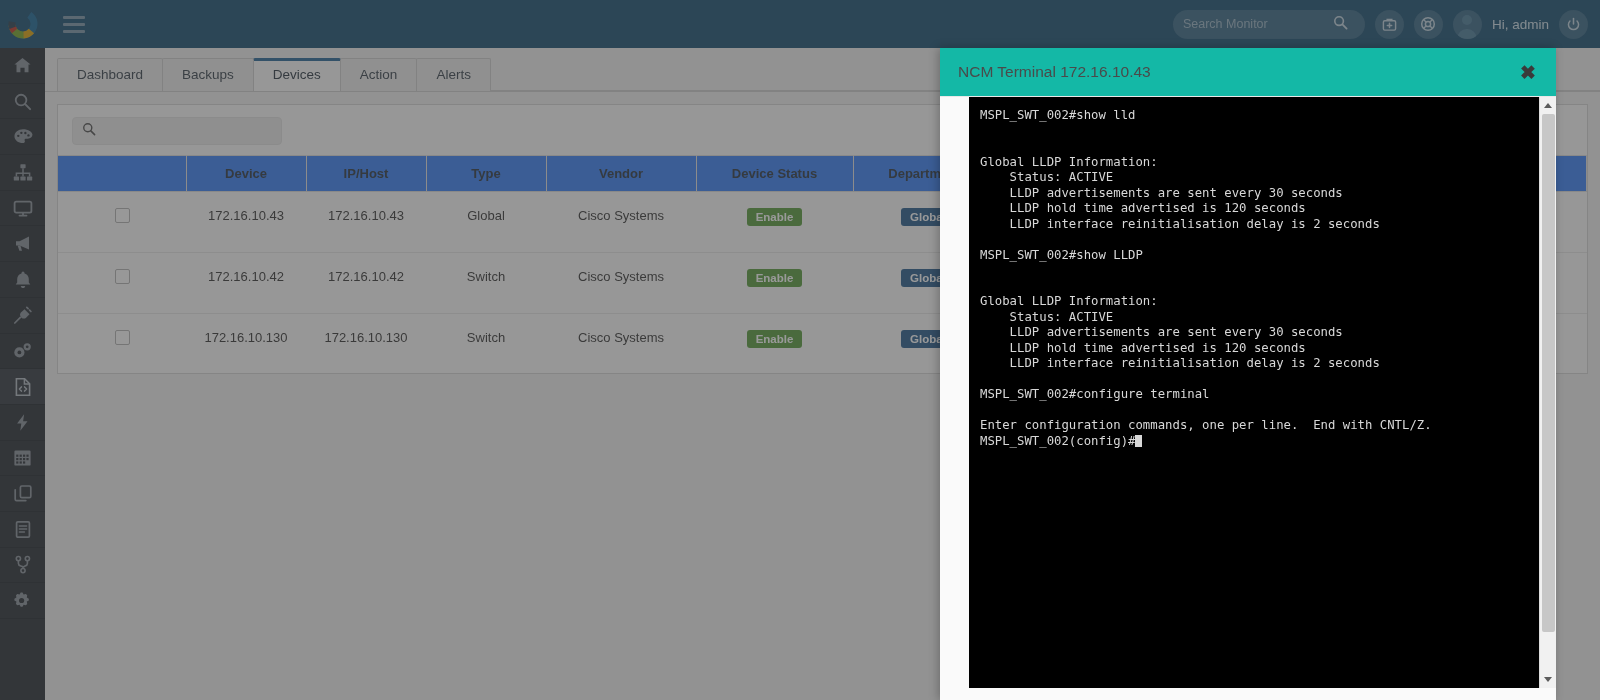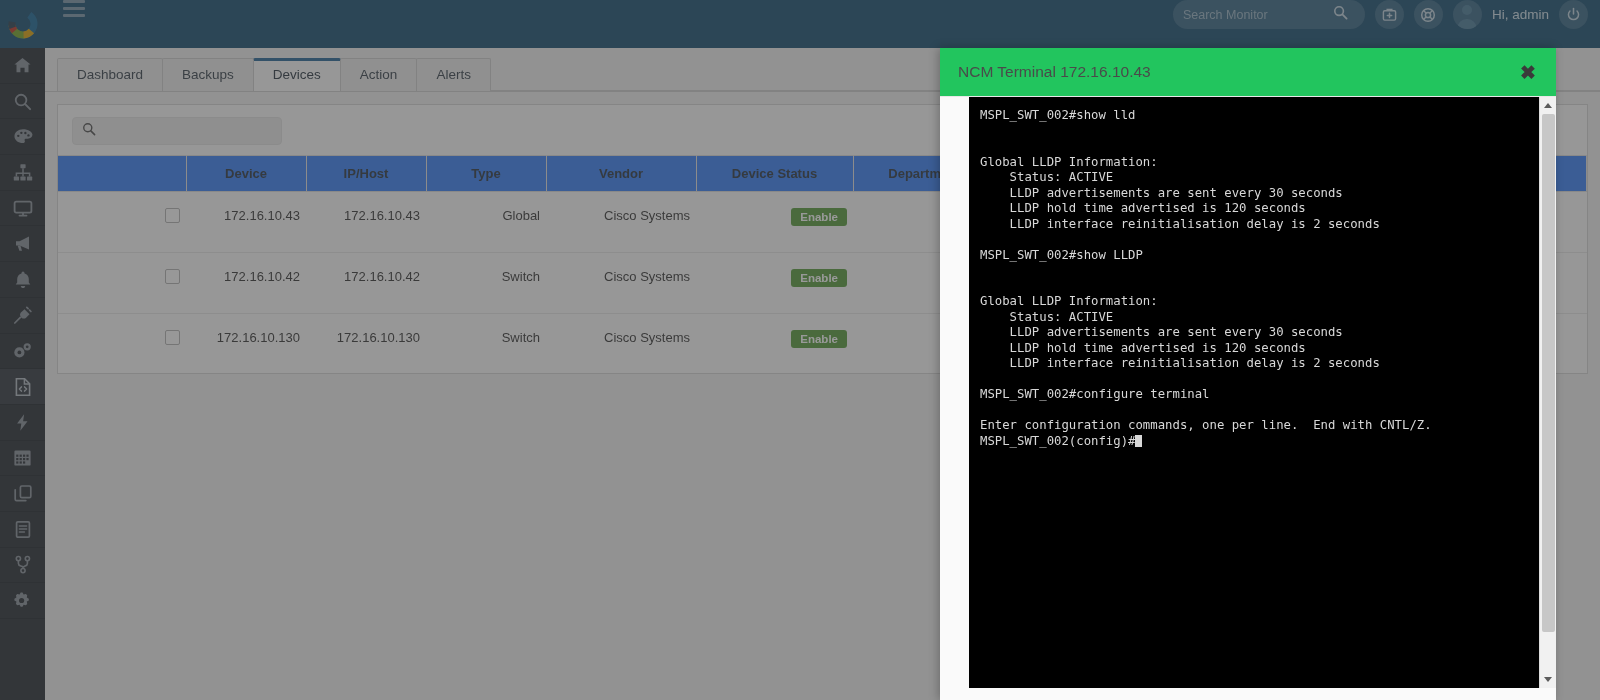--- a/index.html
+++ b/index.html
@@ -14,21 +14,21 @@
   #app-root {
     position: absolute; inset: 0;
     width: 1600px; height: 700px;
   }
 
   
   #topbar {
     position: absolute; top: 0; left: 0;
     width: 1600px; height: 48px;
     background: #1d5273;
-    display: flex; align-items: flex-start;
+    display: flex; align-items: center;
   }
   #logo-box {
     width: 45px; height: 48px;
     display: flex; align-items: center; justify-content: center;
     flex: 0 0 45px;
   }
   .donut { width: 30px; height: 30px; position: relative; }
   .donut svg { display:block; }
 
   #hamburger {
@@ -147,21 +147,21 @@
     padding: 10px 6px; text-align: center;
     border-top: 1px solid #dddddd;
     border-bottom: 1px solid #dddddd;
     border-right: 1px solid #e4e4e4;
     background: #3b82f6;
   }
   thead th:first-child { border-left: none; }
   tbody td {
     font-size: 13px; color: #3a3a3a;
     padding: 16px 6px 26px;
-    text-align: right;
+    text-align: center;
     border-bottom: 1px solid #e6e6e6;
     vertical-align: top;
   }
   .cb {
     width: 15px; height: 15px;
     border: 1px solid #b4b4b4; border-radius: 2px;
     background: #fdfdfd; display: inline-block; cursor: pointer;
   }
   .badge {
     display: inline-block; font-size: 11.5px; color: #fff;
@@ -174,21 +174,21 @@
   #dim {
     position: absolute; inset: 0;
     background: rgba(60,60,60,0.52);
     z-index: 50;
   }
 
   
   #modal {
     position: absolute; top: 48px; left: 940px;
     width: 616px; height: 652px;
-    background: #22c55e;
+    background: #14b8a6;
     z-index: 60;
     box-shadow: -2px 0 9px rgba(0,0,0,0.25);
     display: flex; flex-direction: column;
   }
   #modal-head {
     height: 49px; flex: 0 0 49px;
     display: flex; align-items: center;
     border-bottom: 1px solid #e8e8e8;
     padding: 0 14px 0 18px;
   }

